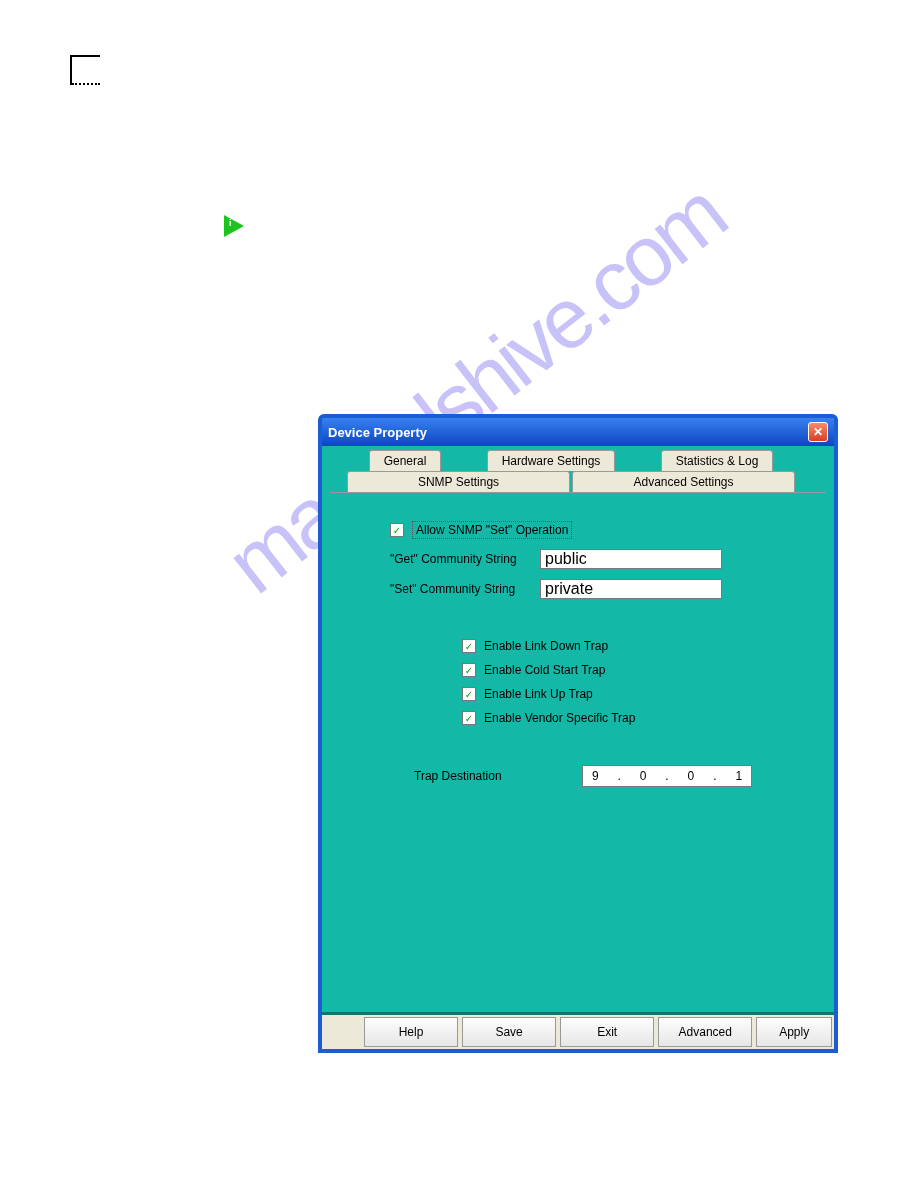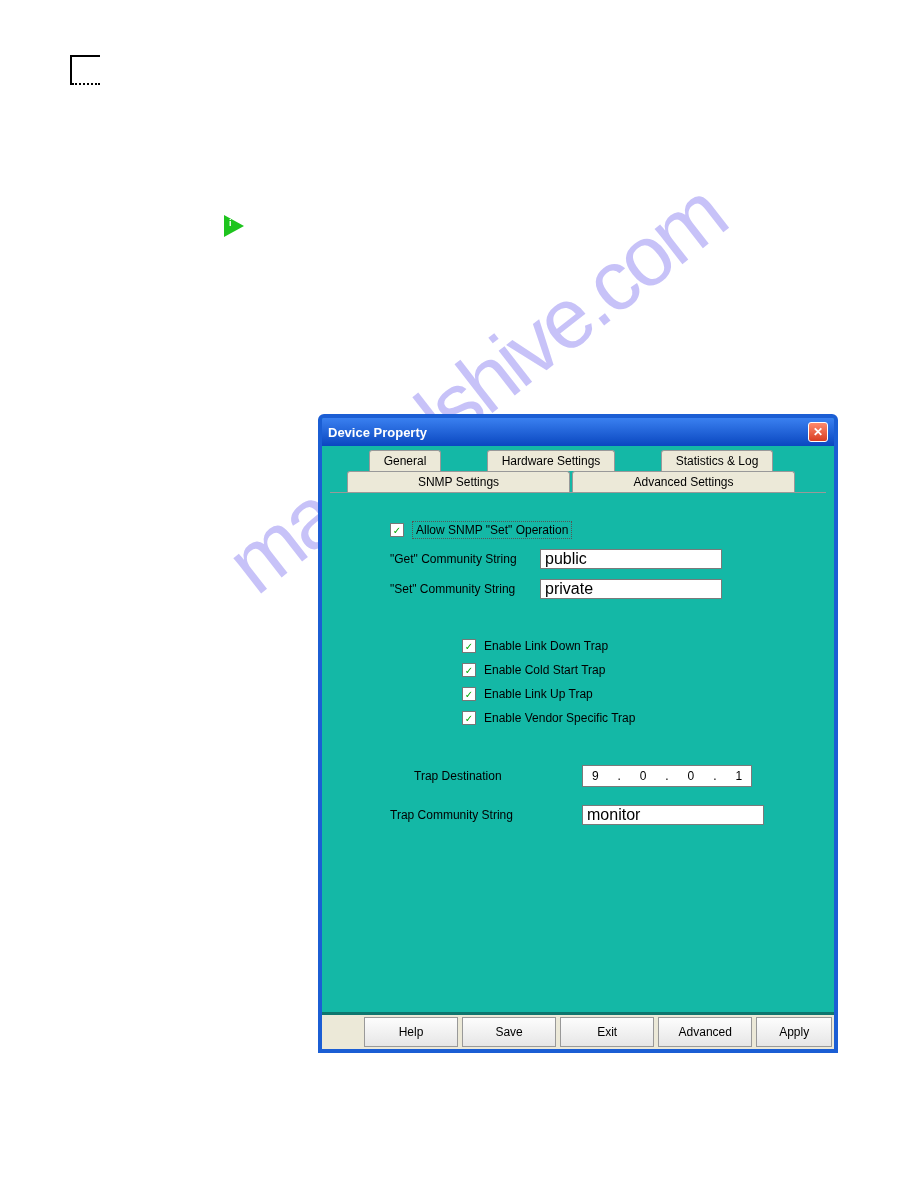--- a/index.html
+++ b/index.html
@@ -113,24 +113,20 @@
           <span class="ip-seg">9</span>
             <span class="ip-dot">.</span>
           <span class="ip-seg">0</span>
             <span class="ip-dot">.</span>
           <span class="ip-seg">0</span>
             <span class="ip-dot">.</span>
           <span class="ip-seg">1</span>
         </div>
       </div>
 
-      <div class="form-row" style="margin-left:36px; margin-top:18px;">
-        <span class="label-col" style="width:192px;">Trap Community String</span>
-        <input class="text-input" value="monitor" style="">
-      </div>
 
     </div>
   </div>
 
   <div class="button-bar">
     <div class="bottom-btn">Help</div>
     <div class="bottom-btn">Save</div>
     <div class="bottom-btn">Exit</div>
     <div class="bottom-btn">Advanced</div>
     <div class="bottom-btn small">Apply</div>

